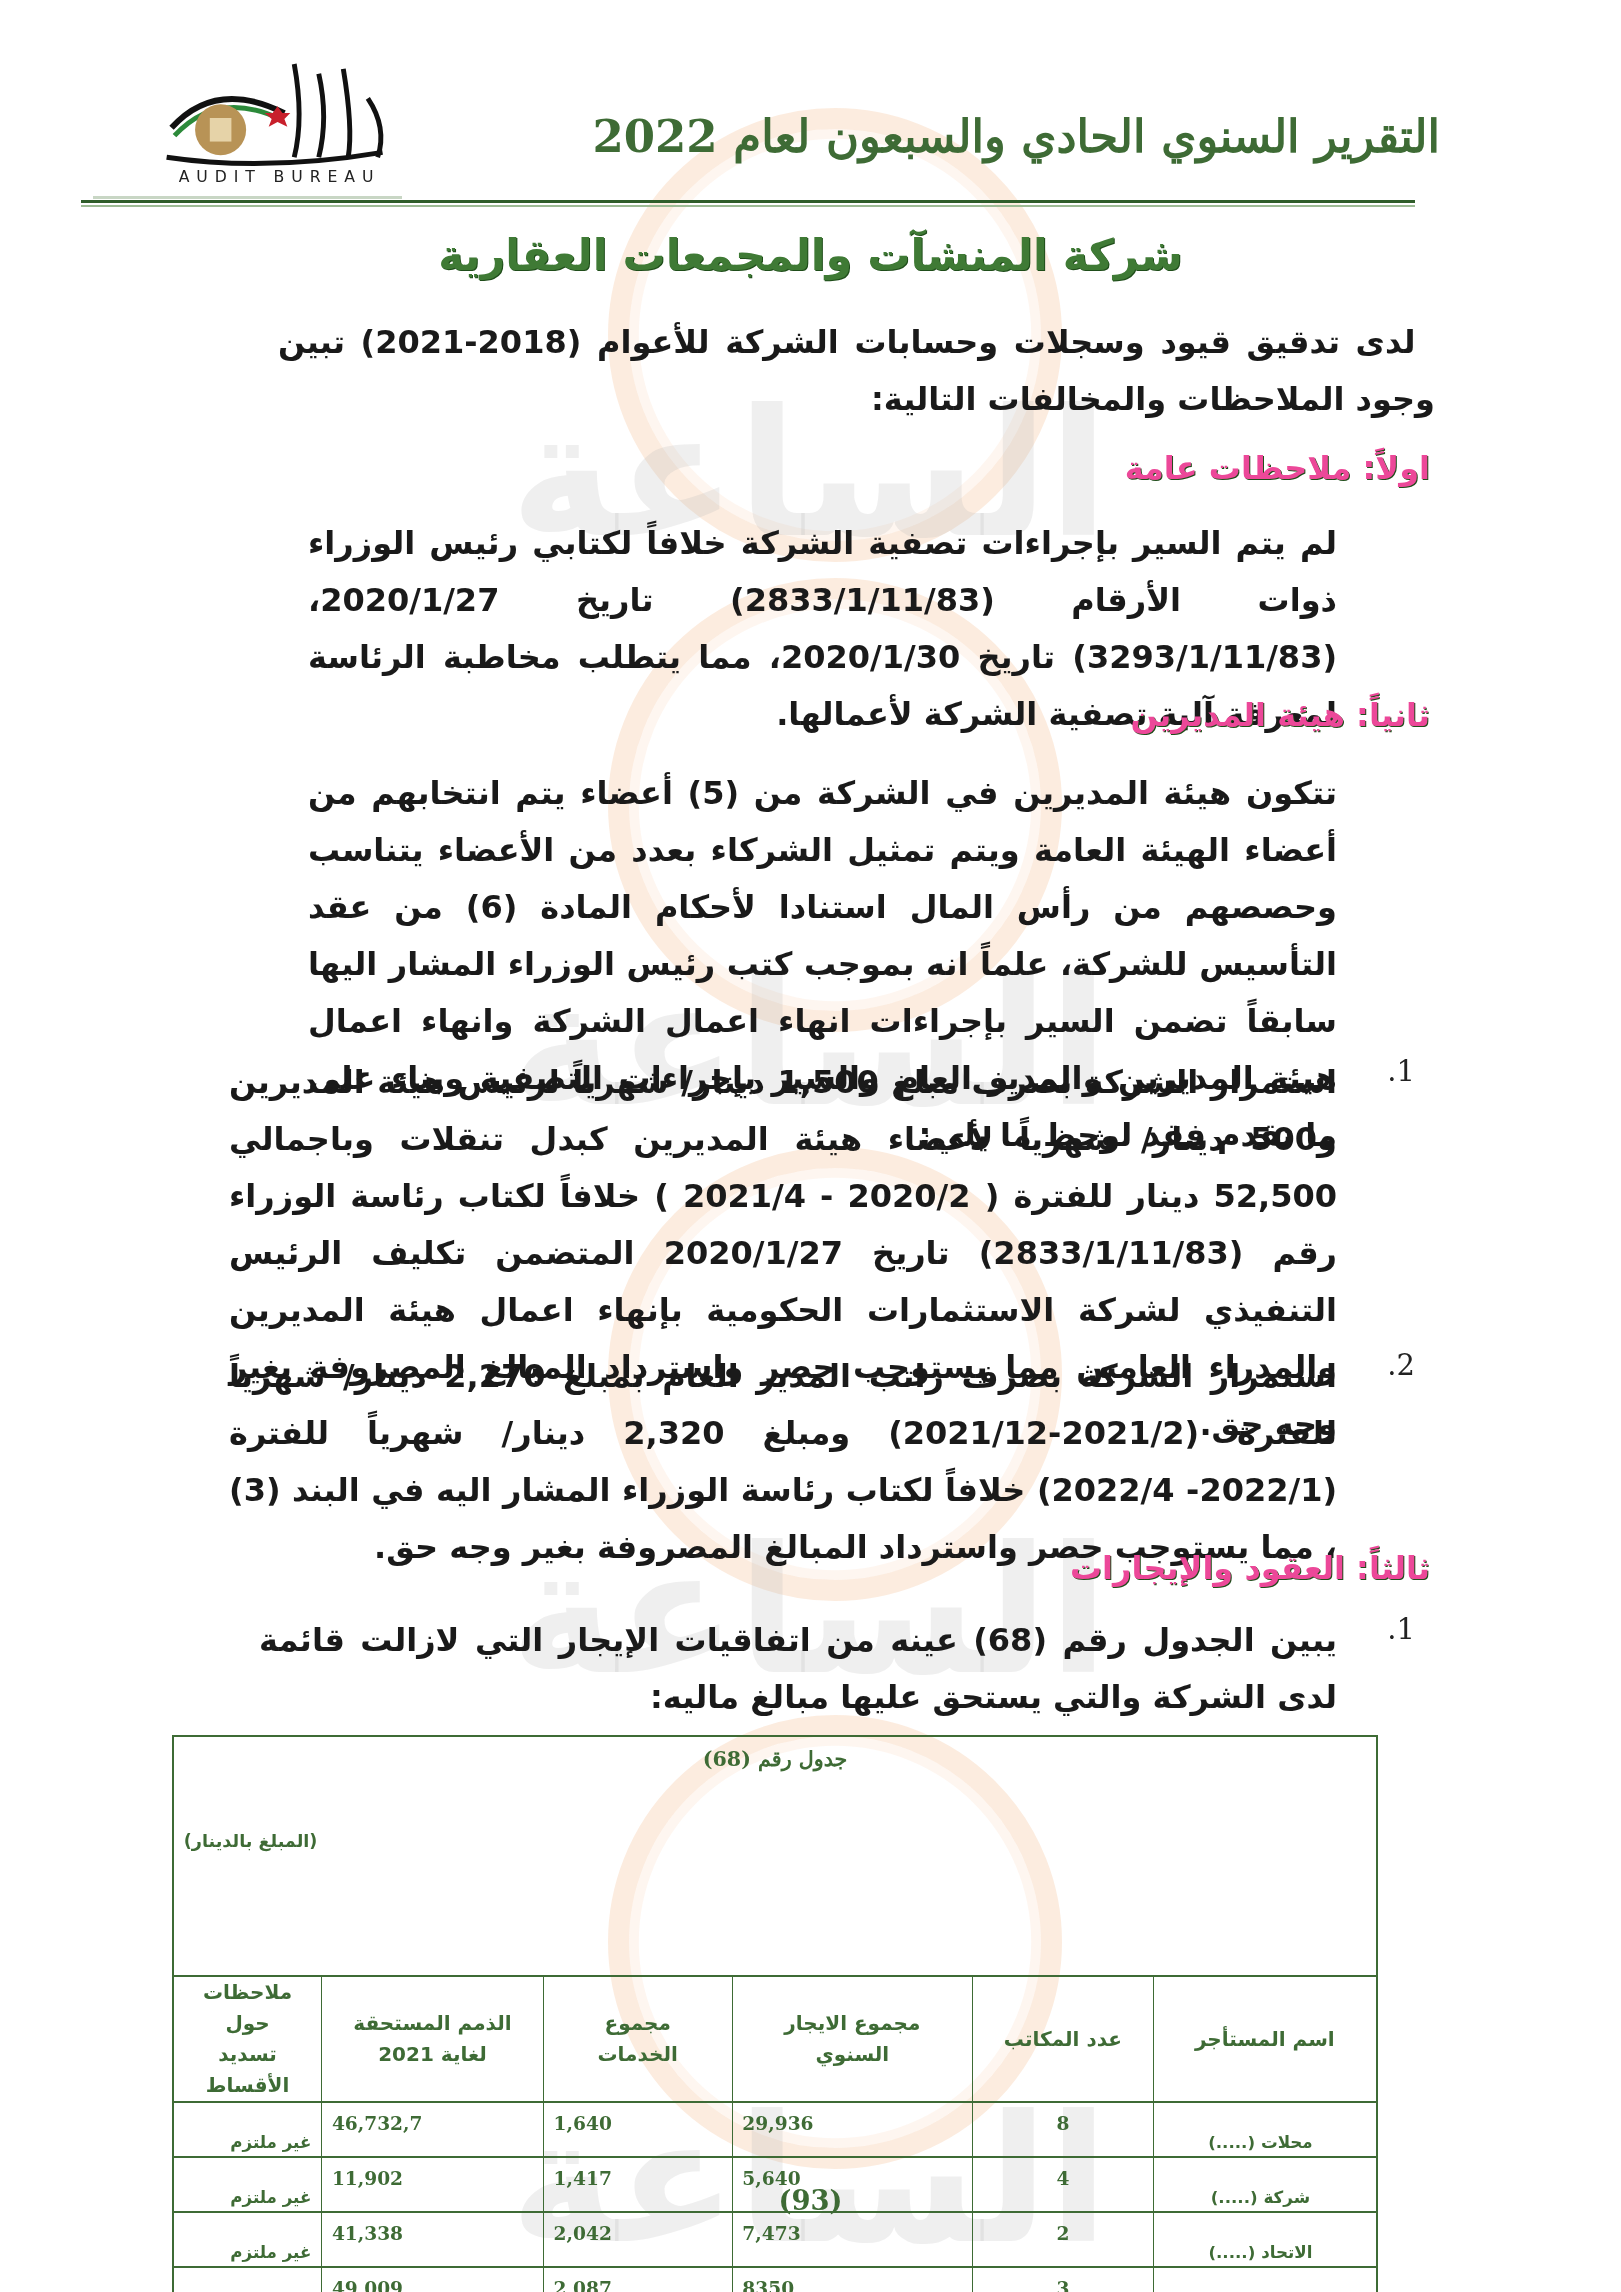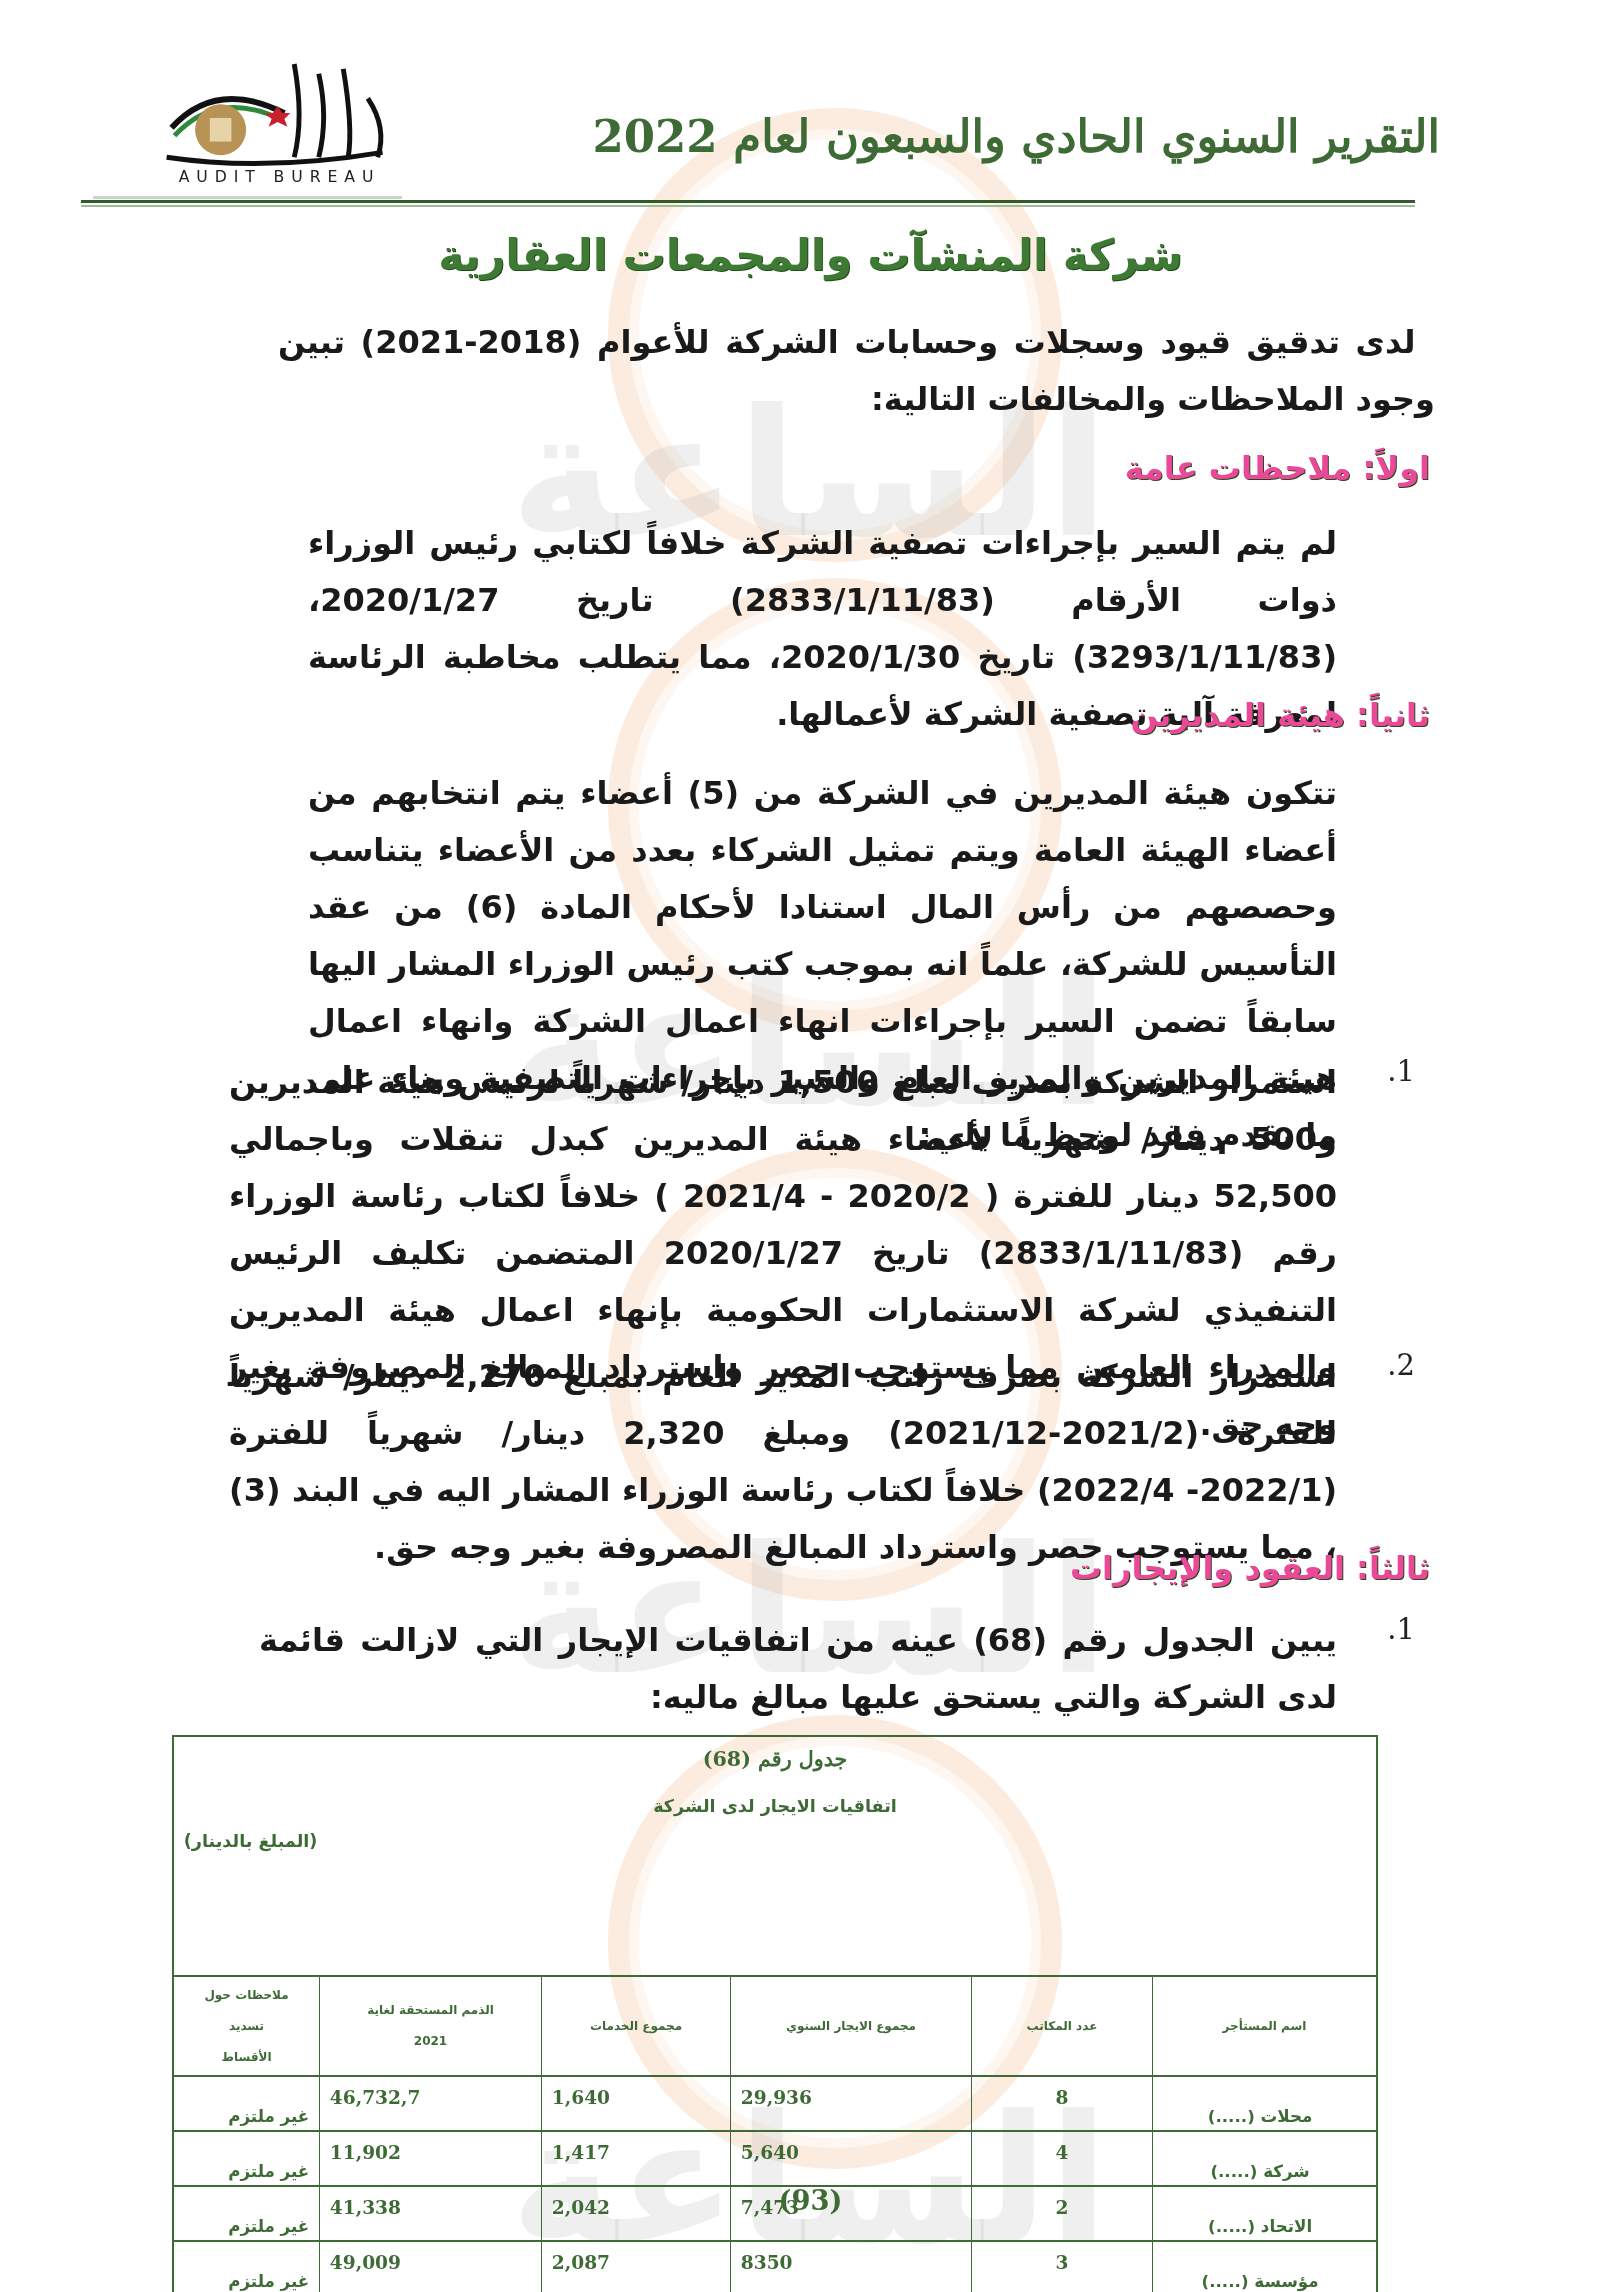--- a/index.html
+++ b/index.html
@@ -67,21 +67,21 @@
     position:absolute; left:0; right:0; top:59px; text-align:center;
     font-size:17.6px; font-weight:bold; color:#3e6b35; direction:rtl;
   }
   .tbl-unit {
     position:absolute; left:9.8px; top:94px;
     font-size:17.6px; font-weight:bold; color:#3e6b35; direction:rtl;
   }
   table { width:100%; border-collapse:collapse; direction:rtl; }
   th {
     height:96px; border-left:1px solid #3e6b35; border-bottom:2.9px solid #3e6b35;
-    font-size:12px; font-weight:bold; color:#3e6b35; line-height:31px;
+    font-size:20px; font-weight:bold; color:#3e6b35; line-height:31px;
   }
   td {
     height:39px; border-left:1px solid #3e6b35; border-bottom:2.9px solid #3e6b35;
     font-family:"DejaVu Serif", serif; font-size:18.6px; font-weight:bold; color:#3e6b35;
     text-align:center; vertical-align:top; padding-top:10px;
   }
   tr:last-child td { border-bottom:none; }
   th:last-child, td:last-child { border-left:none; }
   td.name { padding-right:9.8px; font-family:"DejaVu Sans", sans-serif; font-size:16.7px; vertical-align:bottom; padding-bottom:3.9px; }
   td.note { text-align:right; padding-right:9.8px; font-family:"DejaVu Sans", sans-serif; font-size:16.7px; vertical-align:bottom; padding-bottom:3.9px; }
@@ -142,21 +142,20 @@
 
 <div class="heading" style="right:191px; top:1549px;">ثالثاً:  العقود والإيجارات</div>
 <div class="list-item" style="right:206px; width:1186px; top:1612px;">
   <span class="list-num">1.</span>
   <div class="para" style="position:relative; margin-right:78px; width:1078px;margin-left:28px;">يبين الجدول رقم (68) عينه من اتفاقيات الإيجار التي لازالت قائمة لدى الشركة والتي يستحق عليها مبالغ ماليه:</div>
 </div>
 
 <div class="tbl">
   <div class="tbl-caption">
     <div class="tbl-no">جدول رقم (68)</div>
-    <div class="tbl-sub">اتفاقيات الايجار لدى الشركة</div>
     <div class="tbl-unit">(المبلغ بالدينار)</div>
   </div>
   <table>
     <thead>
       <tr>
         <th style="width:221px;">اسم المستأجر</th>
         <th style="width:178px;">عدد المكاتب</th>
         <th style="width:162px; padding:0 39px;">مجموع الايجار السنوي</th>
         <th style="width:130px; padding:0 29px;">مجموع الخدمات</th>
         <th style="width:163px; padding:0 29px;">الذمم المستحقة لغاية 2021</th>

